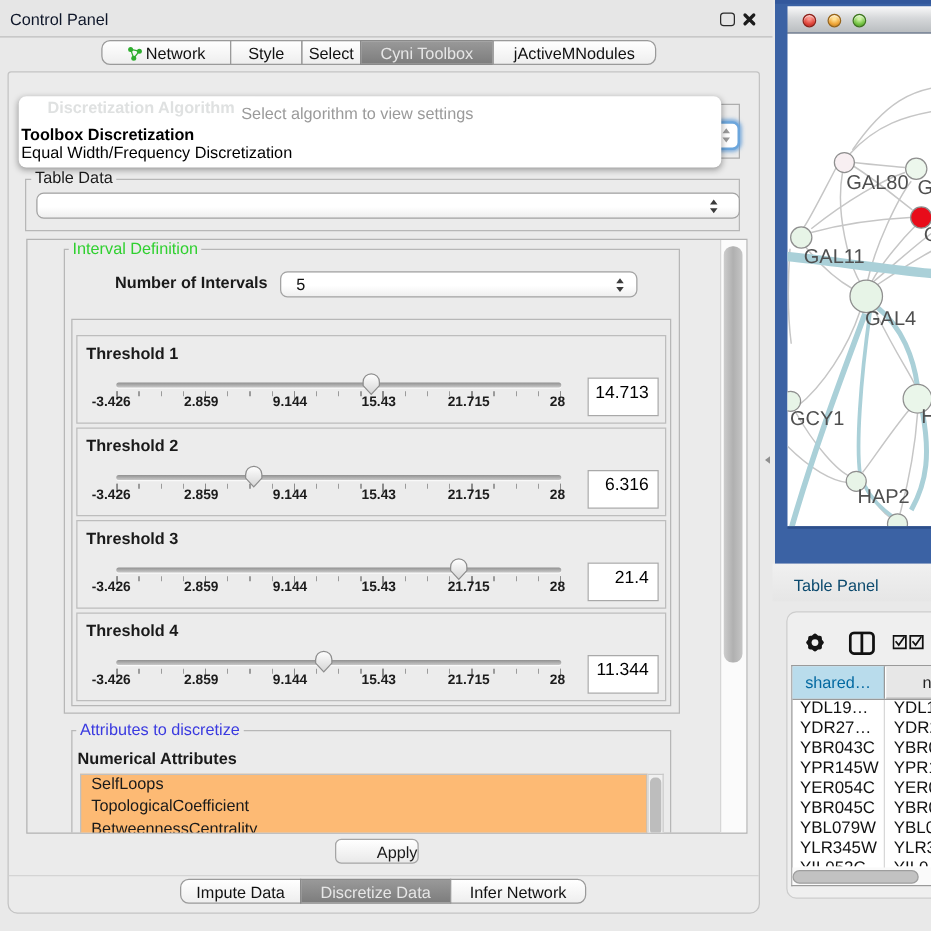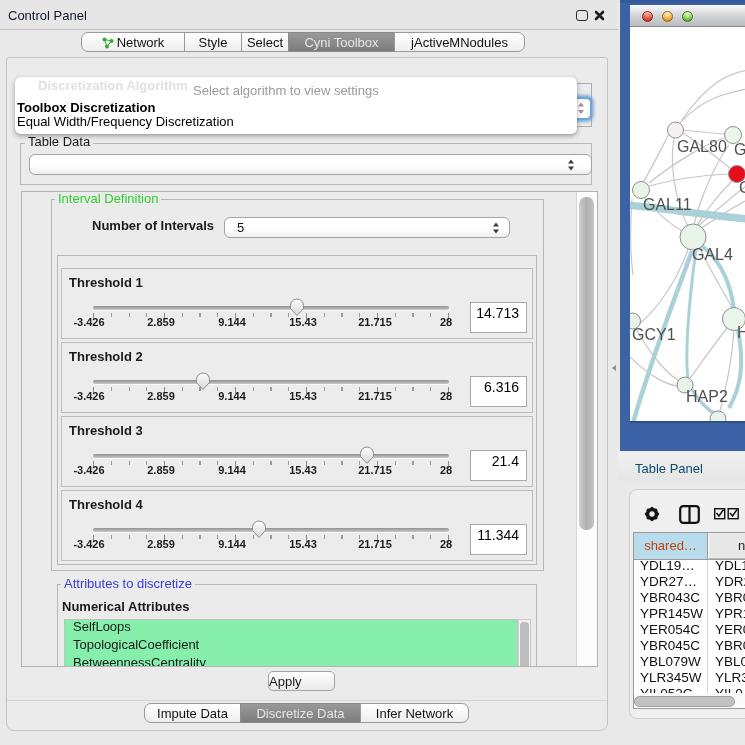--- a/index.html
+++ b/index.html
@@ -140,31 +140,31 @@
       <span class="slab" style="left:354px">28</span>
     <svg class="thumb" style="left:189px" width="16" height="19" viewBox="0 0 16 19">
         <path d="M1.5,7.5 A6.5,6.5 0 0 1 8,1 A6.5,6.5 0 0 1 14.5,7.5 L14.5,10.5 L8,17.5 L1.5,10.5 Z" fill="url(#tg)" stroke="#8d8d8d"></path>
       </svg>
     <div class="vbox">11.344</div>
   </div>
 
   <div class="grp" style="left:35px;top:392px;width:480px;height:130px"></div>
   <div class="gtitle" style="left:39px;top:385px;color:#3a3ae0">Attributes to discretize</div>
   <div class="ab" style="left:40px;top:407px;font-size:13px;font-weight:bold">Numerical Attributes</div>
-  <div class="ab" style="left:42px;top:427px;width:454px;height:60px;background:#86efac;border:1px solid #c0c0c0">
+  <div class="ab" style="left:42px;top:427px;width:454px;height:60px;background:#fdba74;border:1px solid #c0c0c0">
     <div style="margin:-2px 0 0 8px;font-size:13px;line-height:18px">SelfLoops<br>TopologicalCoefficient<br>BetweennessCentrality</div>
   </div>
   <div class="ab" style="left:496px;top:427px;width:13px;height:60px;background:#f0f0f0;border:1px solid #c9c9c9;border-left-color:#d4d4d4"></div>
   <div class="ab" style="left:498px;top:430px;width:9px;height:46px;background:#bdbdbd;border-radius:4px"></div>
 
   <div class="ab" style="left:554px;top:0;width:22px;height:474px;background:#fbfbfb;border-left:1px solid #d6d6d6"></div>
   <div class="ab" style="left:557px;top:5px;width:15px;height:333px;background:linear-gradient(to right,#cdcdcd,#b0b0b0 50%,#c5c5c5);border-radius:7px"></div>
 </div>
 
-<div class="ab" style="left:268px;top:671px;width:67px;height:20px;border:1px solid #a5a5a5;border-radius:5px;background:linear-gradient(#ffffff,#e9e9e9);font-size:13px;text-align:left;line-height:19px">Apply</div>
+<div class="ab" style="left:268px;top:671px;width:67px;height:20px;border:1px solid #a5a5a5;border-radius:5px;background:linear-gradient(#ffffff,#e9e9e9);font-size:13px;text-align:right;line-height:19px">Apply</div>
 
 <div class="ab" style="left:7px;top:700px;width:600px;height:1px;background:#d4d4d4"></div>
 
 <div class="tabs" style="left:144px;top:703px">
   <div class="tab first" style="width:97px">Impute Data</div>
   <div class="tab sel" style="width:121px">Discretize Data</div>
   <div class="tab last" style="width:109px">Infer Network</div>
 </div>
 
 <div class="ab" style="left:612px;top:365px;width:0;height:0;border-top:3px solid transparent;border-bottom:3px solid transparent;border-right:4px solid #8f8f8f"></div>
@@ -250,21 +250,21 @@
 <svg class="ab" style="left:714px;top:508px" width="26" height="12" viewBox="0 0 26 12">
     <g fill="none" stroke="#111" stroke-width="1.4">
       <rect x="0.7" y="0.7" width="10" height="10"></rect>
       <rect x="14.2" y="0.7" width="10" height="10"></rect>
       <path d="M2.5,5 L5,8 L9.5,1.5"></path>
       <path d="M16,5 L18.5,8 L23,1.5"></path>
     </g>
   </svg>
 
 <div class="ab" style="left:633px;top:532px;width:112px;height:177px;background:#fff;border:1px solid #9a9a9a;border-right:none"></div>
-<div class="ab" style="left:634px;top:533px;width:74px;height:26px;background:#b9dcec;border-right:1px solid #999;font-size:13px;text-align:center;line-height:26px;color:#c2410c">shared…</div>
+<div class="ab" style="left:634px;top:533px;width:74px;height:26px;background:#b9dcec;border-right:1px solid #999;font-size:13px;text-align:center;line-height:26px;color:#0369a1">shared…</div>
 <div class="ab" style="left:709px;top:533px;width:36px;height:26px;background:#e7e7e7;border-bottom:1px solid #bbb;font-size:13px;line-height:26px;color:#222"><span style="margin-left:29px">n</span></div>
 <div class="ab" style="left:634px;top:559px;width:111px;height:1px;background:#9a9a9a"></div>
 <div class="ab" style="left:707px;top:560px;width:1px;height:135px;background:#d8d8d8"></div>
 <div class="trow" style="top:558px">YDL19…</div>
 <div class="trow" style="left:715px;top:558px">YDL1</div>
 <div class="trow" style="top:574px">YDR27…</div>
 <div class="trow" style="left:715px;top:574px">YDR2</div>
 <div class="trow" style="top:590px">YBR043C</div>
 <div class="trow" style="left:715px;top:590px">YBR0</div>
 <div class="trow" style="top:606px">YPR145W</div>

